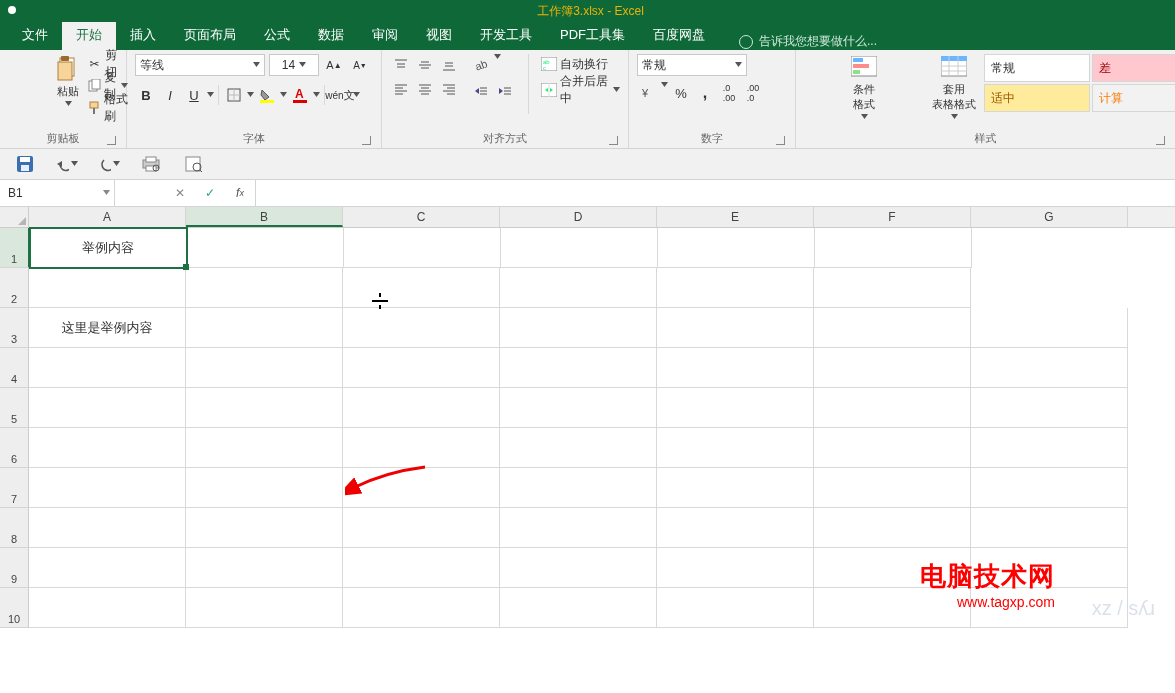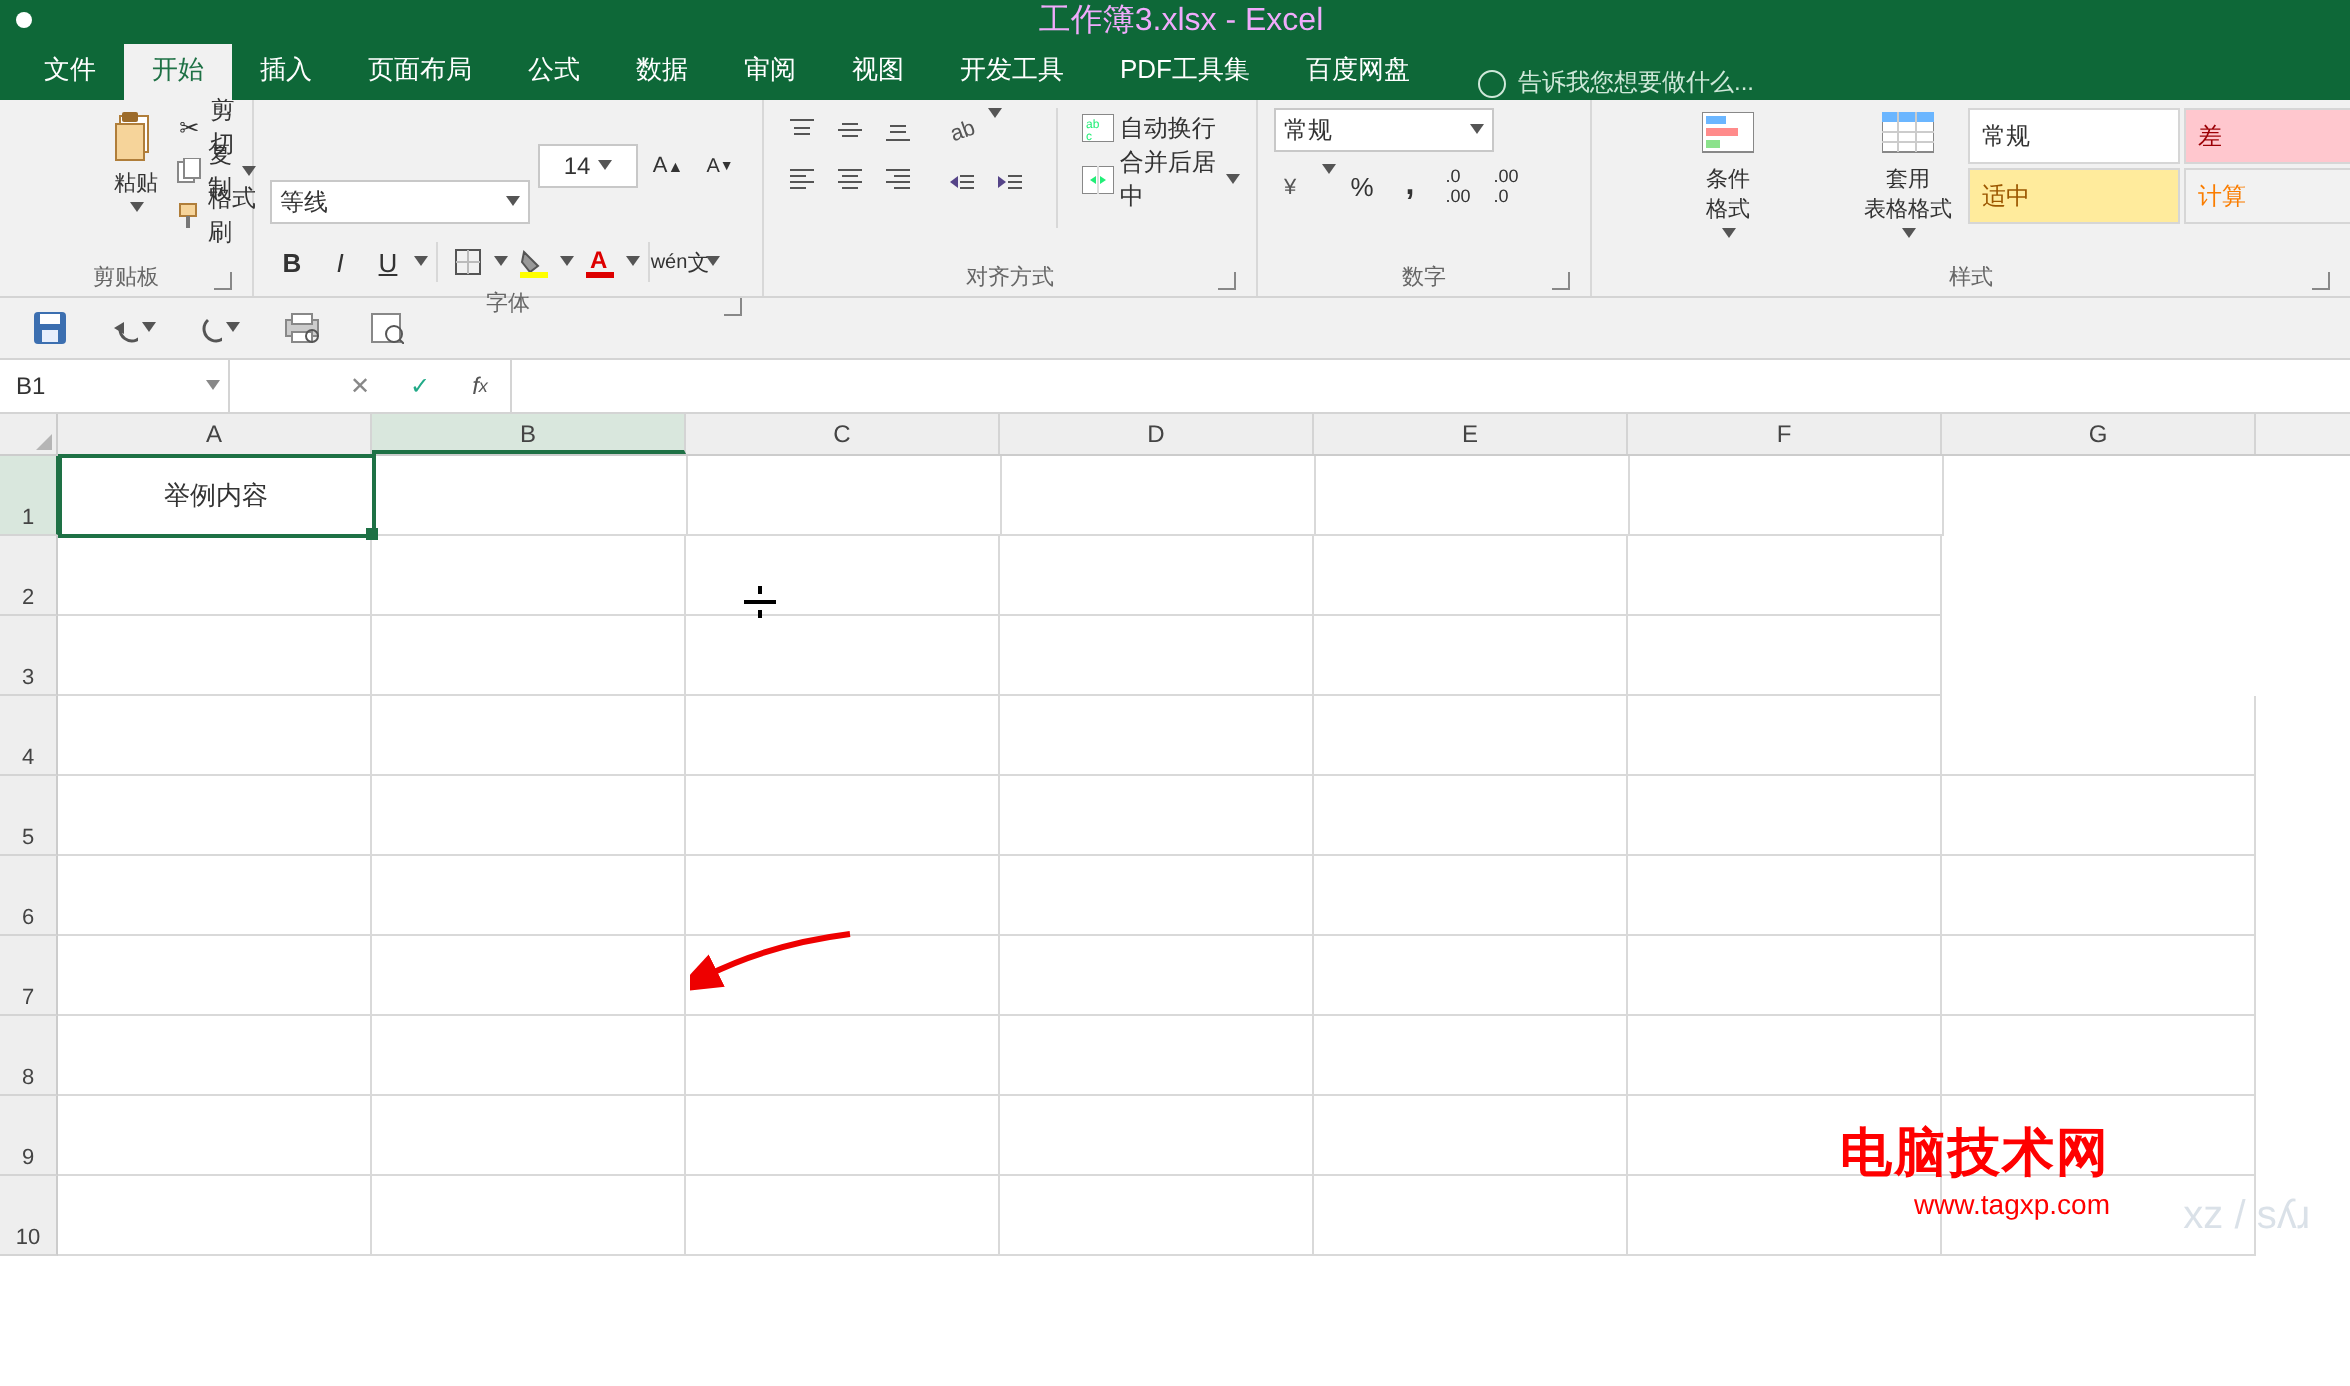--- a/index.html
+++ b/index.html
@@ -6,25 +6,25 @@
     margin: 0;
     padding: 0;
     font-family: "Microsoft YaHei", "Segoe UI", Arial, sans-serif;
     font-size: 12px;
     background: #fff;
     color: #333;
     overflow: hidden;
   }
   .titlebar {
     background: #0e6838;
-    color: #f0abfc;
+    color: #eab308;
     height: 22px;
     line-height: 22px;
     text-align: center;
-    font-size: 16px;
+    font-size: 12px;
     padding-left:6px;
     position:relative;
   }
   .titlebar .dot {
     position:absolute; left:8px; top:6px; width:8px; height:8px; border-radius:50%;
     background:#fff;
   }
   .tabs {
     background: #0e6838;
     display:flex;
@@ -87,21 +87,21 @@
   .btn-lg .ico { width:26px; height:26px; display:flex; align-items:center; justify-content:center;}
   .small-row { display:flex; align-items:center; gap:3px; height:20px; font-size:12px;}
   .small-ico { width:16px; height:16px; display:flex; align-items:center; justify-content:center;}
   .sep-v { width:1px; background:#d8d8d8; height:60px; margin:0 2px;}
   .dd { width:7px; height:7px; display:inline-block;}
   .dd svg { display:block;}
   .font-combo, .size-combo {
     background:#fff; border:1px solid #c8c8c8;
     height:20px; display:flex; align-items:center; padding:0 4px; gap:4px;
   }
-  .font-combo { width:120px;margin-top:36px; }
+  .font-combo { width:120px; }
   .size-combo { width:40px; justify-content:center;}
   .row2-btns { display:flex; gap:2px; align-items:center; margin-top:4px;}
   .mini-btn { width:22px; height:22px; display:flex; align-items:center; justify-content:center;
     font-size:13px; border-radius:2px;}
   .align-grid { display:grid; grid-template-columns:repeat(3,22px); grid-template-rows:repeat(2,22px); gap:2px;}
   .align-btn { display:flex; align-items:center; justify-content:center;}
   .num-combo {
     background:#fff; border:1px solid #c8c8c8;
     height:20px; width:100px; display:flex; align-items:center; padding:0 4px; justify-content:space-between;
   }
@@ -604,20 +604,21 @@
         <div class="row-h">2</div>
         <div class="cell" style="width: 156px;"></div>
         <div class="cell" style="width: 156px;"></div>
         <div class="cell" style="width: 156px;"></div>
         <div class="cell" style="width: 156px;"></div>
         <div class="cell" style="width: 156px;"></div>
         <div class="cell" style="width: 156px;"></div>
       </div>
       <div class="g-row">
         <div class="row-h">3</div>
+        <div class="cell" style="width: 156px;">这里是举例内容</div>
         <div class="cell" style="width: 156px;"></div>
         <div class="cell" style="width: 156px;"></div>
         <div class="cell" style="width: 156px;"></div>
         <div class="cell" style="width: 156px;"></div>
         <div class="cell" style="width: 156px;"></div>
         <div class="cell" style="width: 156px;"></div>
       </div>
       <div class="g-row">
         <div class="row-h">4</div>
         <div class="cell" style="width: 156px;"></div>

